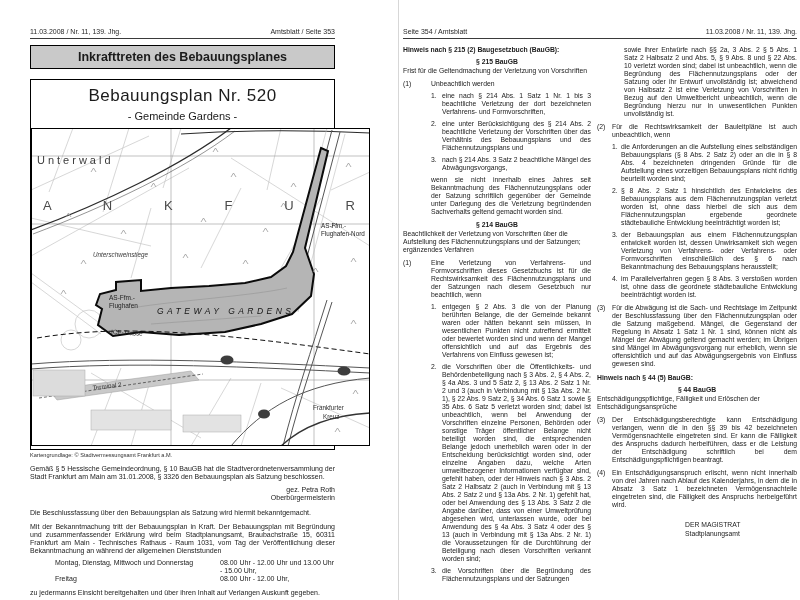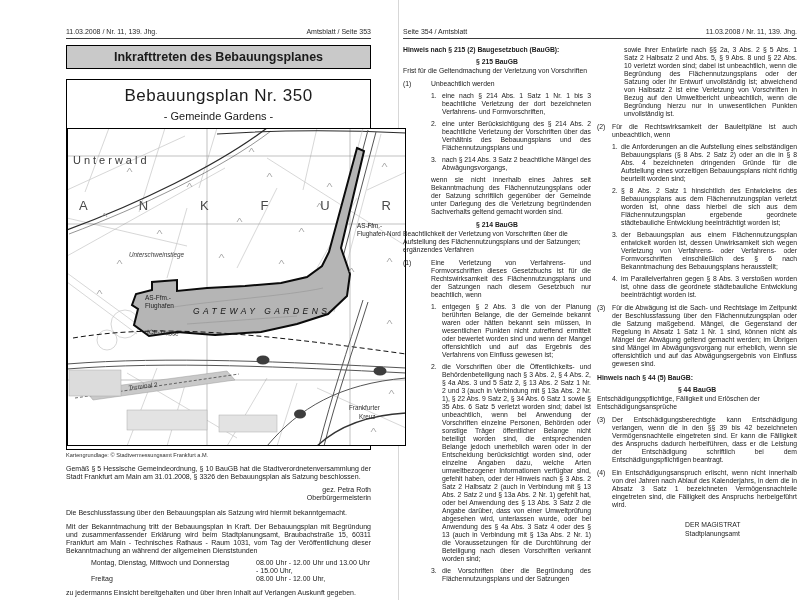--- a/index.html
+++ b/index.html
@@ -3,21 +3,21 @@
 <meta charset="utf-8">
 <style>
   html,body{margin:0;padding:0;}
   body{
     width:800px;height:600px;position:relative;overflow:hidden;
     background:#ffffff;color:#1b1b1b;
     font-family:"Liberation Sans","DejaVu Sans",sans-serif;
     -webkit-font-smoothing:antialiased;
   }
   .page{position:absolute;top:28px;}
-  .page-left{left:30px;width:305px;margin-left:36px;}
+  .page-left{left:30px;width:305px;}
   .page-right{left:403px;width:394px;}
   .page-divider{position:absolute;left:398px;top:0;width:1px;height:600px;background:#d7d7d7;}
 
   .pg-header{display:flex;justify-content:space-between;font-size:7px;
     border-bottom:1px solid #3a3a3a;padding-bottom:3px;color:#2a2a2a;}
 
   .title-box{margin-top:6px;background:#c9c9c9;border:1px solid #000;
     text-align:center;font-weight:bold;font-size:12.5px;padding:4px 0;}
 
   .map-box{margin-top:10px;border:1.5px solid #000;height:369px;background:#fff;}
@@ -62,21 +62,21 @@
 
 <div class="page page-left">
   <div class="pg-header">
     <span>11.03.2008 / Nr. 11, 139. Jhg.</span>
     <span>Amtsblatt / Seite 353</span>
   </div>
 
   <div class="title-box">Inkrafttreten des Bebauungsplanes</div>
 
   <div class="map-box">
-    <div class="map-title">Bebauungsplan Nr. 350</div>
+    <div class="map-title">Bebauungsplan Nr. 520</div>
     <div class="map-subtitle">- Gemeinde Gardens -</div>
     <div class="map-svg-wrap">
       <svg width="339" height="318" viewBox="0 0 339 318" xmlns="http://www.w3.org/2000/svg">
         <defs>
           <path id="tree" d="M0 4 L2.5 0 L5 4" stroke="#9a9a9a" stroke-width="0.8" fill="none"></path>
         </defs>
         <rect x="0" y="0" width="339" height="318" fill="#ffffff"></rect>
 
         <g stroke="#c6c6c6" stroke-width="0.7" fill="none">
           <path d="M0 62 L118 8"></path>

